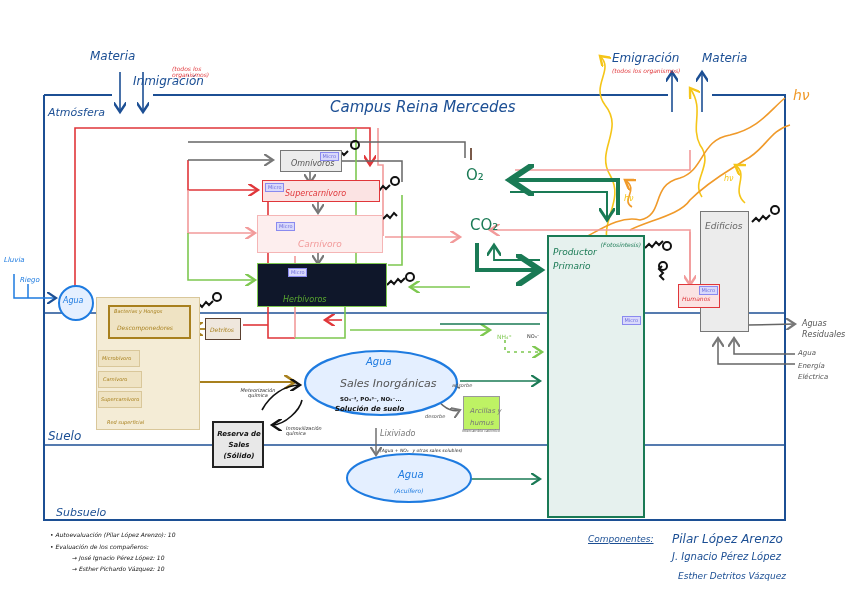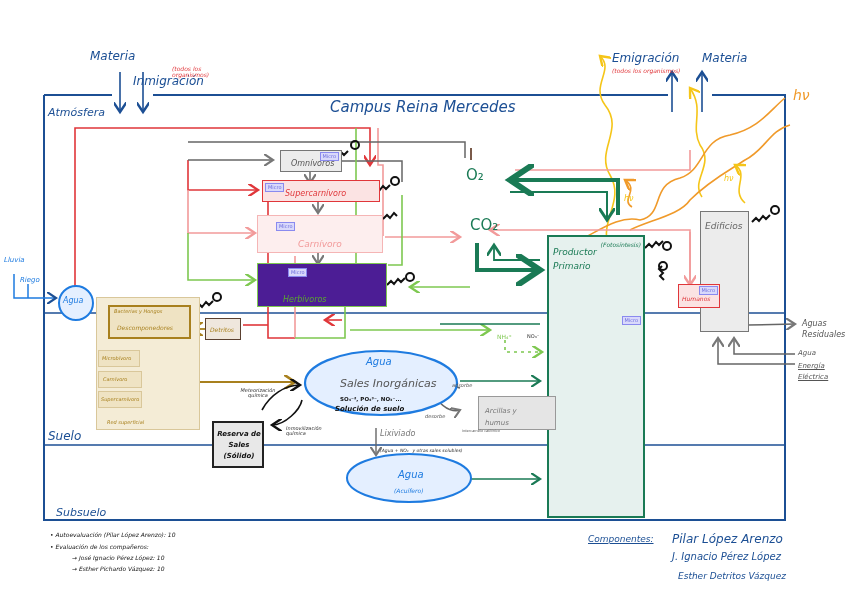--- a/index.html
+++ b/index.html
@@ -197,21 +197,21 @@
   <span class="lbl hand" style="left:10px;top:9px;font-size:8px;color:#555;text-align:center;">Omnívoros</span>
 </div>
 <div class="box" style="left:262px;top:180px;width:118px;height:22px;background:#fbe3e3;border:1.5px solid #e0363a;">
   <span class="micro" style="left:2px;top:2px;">Micro</span>
   <span class="lbl hand" style="left:22px;top:9px;font-size:8px;color:#e0363a;">Supercarnívoro</span>
 </div>
 <div class="box" style="left:257px;top:215px;width:126px;height:38px;background:#fdeeee;border:1.5px solid #f5b5b5;">
   <span class="micro" style="left:18px;top:6px;">Micro</span>
   <span class="lbl hand" style="left:40px;top:24px;font-size:9px;color:#f29a9a;">Carnívoro</span>
 </div>
-<div class="box" style="left:257px;top:263px;width:130px;height:44px;background:#4c1d95;border:1.5px solid #7ec850;">
+<div class="box" style="left:257px;top:263px;width:130px;height:44px;background:#0f172a;border:1.5px solid #7ec850;">
   <span class="micro" style="left:30px;top:4px;">Micro</span>
   <span class="lbl hand" style="left:25px;top:32px;font-size:8px;color:#5aa830;">Herbívoros</span>
 </div>
 
 <div class="lbl" style="left:466px;top:168px;font-size:15px;color:#1a7a55;">O₂</div>
 <div class="lbl" style="left:470px;top:218px;font-size:15px;color:#1a7a55;">CO₂</div>
 
 <div class="box" style="left:547px;top:235px;width:98px;height:283px;background:#e6f1ee;border:2px solid #1a7a55;">
   <span class="lbl hand" style="right:2px;top:5px;font-size:6px;color:#1a7a55;">(Fotosíntesis)</span>
   <span class="lbl hand" style="left:4px;top:8px;font-size:9px;color:#1a7a55;width:70px;white-space:normal;text-align:left;line-height:14px;">Productor Primario</span>
@@ -220,21 +220,21 @@
 
 <div class="box" style="left:700px;top:211px;width:49px;height:121px;background:#ececec;border:1.5px solid #777;">
   <span class="lbl hand" style="left:4px;top:10px;font-size:9px;color:#666;">Edificios</span>
 </div>
 <div class="box" style="left:678px;top:284px;width:42px;height:24px;background:#fbe3e3;border:1.5px solid #e0363a;">
   <span class="micro" style="right:1px;top:1px;">Micro</span>
   <span class="lbl hand" style="left:3px;top:11px;font-size:6px;color:#e0363a;">Humanos</span>
 </div>
 <div class="lbl hand" style="left:802px;top:318px;font-size:8px;color:#555;width:46px;white-space:normal;line-height:11px;">Aguas Residuales</div>
 <div class="lbl hand" style="left:798px;top:350px;font-size:7px;color:#555;">Agua</div>
-<div class="lbl hand" style="left:798px;top:361px;font-size:7px;color:#555;width:45px;white-space:normal;line-height:11px;text-decoration:underline;">Energía Eléctrica</div>
+<div class="lbl hand" style="left:798px;top:361px;font-size:7px;color:#555;width:45px;white-space:normal;line-height:11px;">Energía Eléctrica</div>
 
 <div class="box" style="left:96px;top:297px;width:104px;height:133px;background:#f4ecd6;border:1px solid #d9c79a;">
   <span class="lbl hand" style="left:10px;top:122px;font-size:5px;color:#a8801e;">Red superficial</span>
 </div>
 <div class="box" style="left:108px;top:305px;width:83px;height:34px;background:#efe3c3;border:2px solid #a8801e;">
   <span class="lbl hand" style="left:4px;top:2px;font-size:5px;color:#a8801e;">Bacterias y Hongos</span>
   <span class="lbl hand" style="left:7px;top:18px;font-size:6px;color:#a8801e;">Descomponedores</span>
 </div>
 <div class="box" style="left:98px;top:350px;width:42px;height:17px;background:#efe3c3;border:1.5px solid #d9c79a;">
   <span class="lbl hand" style="left:3px;top:5px;font-size:5px;color:#a8801e;">Microbívoro</span>
@@ -251,21 +251,21 @@
 
 <div class="lbl hand" style="left:366px;top:357px;font-size:10px;color:#1e7be0;">Agua</div>
 <div class="lbl hand" style="left:340px;top:378px;font-size:11px;color:#555;">Sales Inorgánicas</div>
 <div class="lbl" style="left:340px;top:397px;font-size:5.5px;color:#111;font-weight:bold;">SO₄⁻², PO₄³⁻, NO₃⁻...</div>
 <div class="lbl hand" style="left:335px;top:406px;font-size:7px;color:#111;font-weight:bold;text-align:right;">Solución de suelo</div>
 <div class="lbl hand" style="left:238px;top:388px;font-size:5px;color:#333;width:40px;white-space:normal;text-align:center;">Meteorización química</div>
 <div class="lbl hand" style="left:286px;top:426px;font-size:5px;color:#333;width:40px;white-space:normal;">Inmovilización química</div>
 <div class="box" style="left:212px;top:421px;width:52px;height:47px;background:#e8e8e8;border:2px solid #222;">
   <span class="lbl hand" style="left:2px;top:6px;font-size:7px;color:#111;font-weight:bold;width:46px;white-space:normal;text-align:center;line-height:11px;">Reserva de Sales (Sólido)</span>
 </div>
-<div class="box" style="left:463px;top:396px;width:78px;height:34px;background:#e5e5e5;border:1.5px solid #999;margin-left:15px;">
+<div class="box" style="left:463px;top:396px;width:37px;height:34px;background:#bef264;border:1.5px solid #999;">
   <span class="lbl hand" style="left:6px;top:8px;font-size:7px;color:#777;width:40px;white-space:normal;line-height:12px;">Arcillas y humus</span>
 </div>
 <div class="lbl hand" style="left:462px;top:430px;font-size:3.5px;color:#555;">Intercambio catiónico</div>
 <div class="lbl hand" style="left:452px;top:383px;font-size:5px;color:#555;">adsorbe</div>
 <div class="lbl hand" style="left:425px;top:414px;font-size:5px;color:#555;">desorbe</div>
 <div class="lbl hand" style="left:380px;top:430px;font-size:8px;color:#777;">Lixiviado</div>
 <div class="lbl hand" style="left:380px;top:449px;font-size:4.5px;color:#333;">(Agua + NO₃⁻ y otras sales solubles)</div>
 <div class="lbl" style="left:497px;top:334px;font-size:6px;color:#7ec850;">NH₄⁺</div>
 <div class="lbl" style="left:527px;top:334px;font-size:5px;color:#333;">NO₃⁻</div>
 

